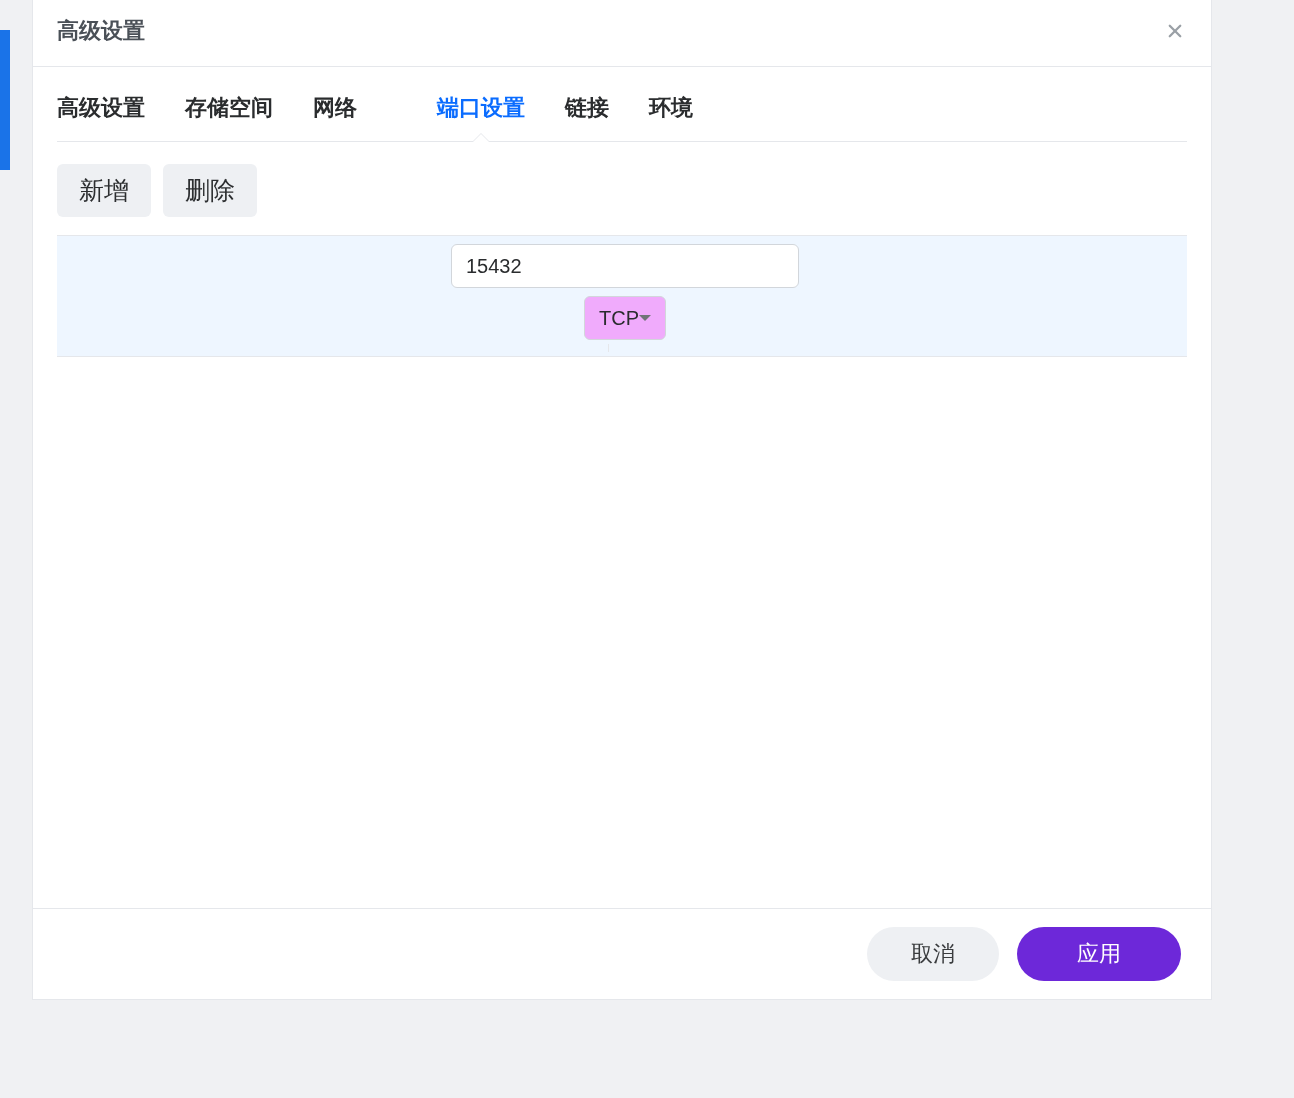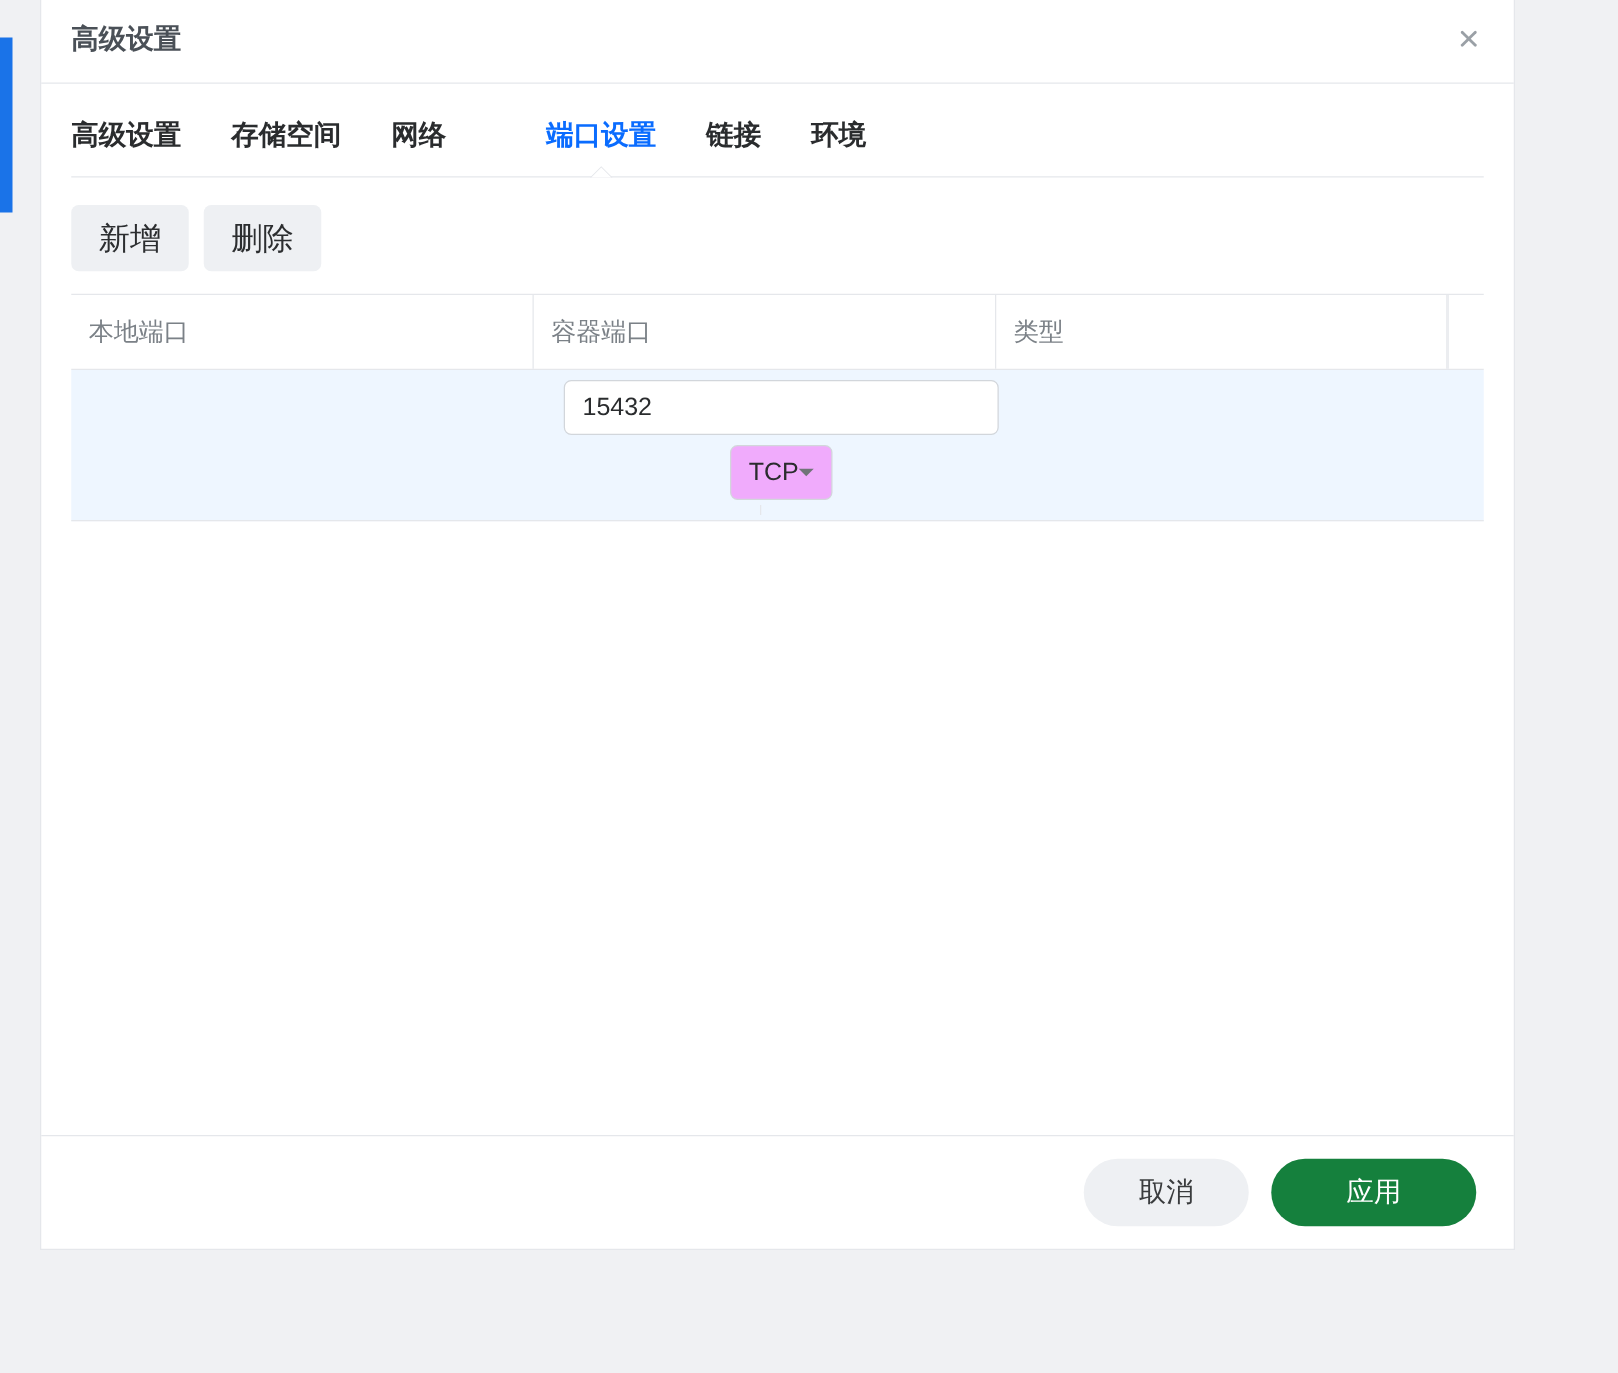--- a/index.html
+++ b/index.html
@@ -197,21 +197,21 @@
       background: #eef0f3;
       border: none;
       border-radius: 28px;
       padding: 12px 44px;
       font-size: 22px;
       font-weight: 500;
       color: #3a3c3e;
       cursor: pointer;
     }
     .btn-primary {
-      background: #15803d;
+      background: #6d28d9;
       border: none;
       border-radius: 28px;
       padding: 12px 60px;
       font-size: 22px;
       font-weight: 500;
       color: #ffffff;
       cursor: pointer;
     }
   </style>
 </head>
@@ -241,26 +241,20 @@
       <div class="tab">环境</div>
     </div>
   </div>
 
   <div class="toolbar">
     <button class="btn-soft">新增</button>
     <button class="btn-soft">删除</button>
   </div>
 
   <div class="table">
-    <div class="thead">
-      <div class="th col-local">本地端口</div>
-      <div class="th col-container">容器端口</div>
-      <div class="th col-type">类型</div>
-      <div class="th col-spacer"></div>
-    </div>
     <div class="trow">
       <div class="td col-local">
         <input class="cell-input" type="text" value="15432" style="">
       </div>
       <div class="td col-type">
         <div class="cell-select">
           <span>TCP</span>
           <span class="caret-down"></span>
         </div>
       </div>

